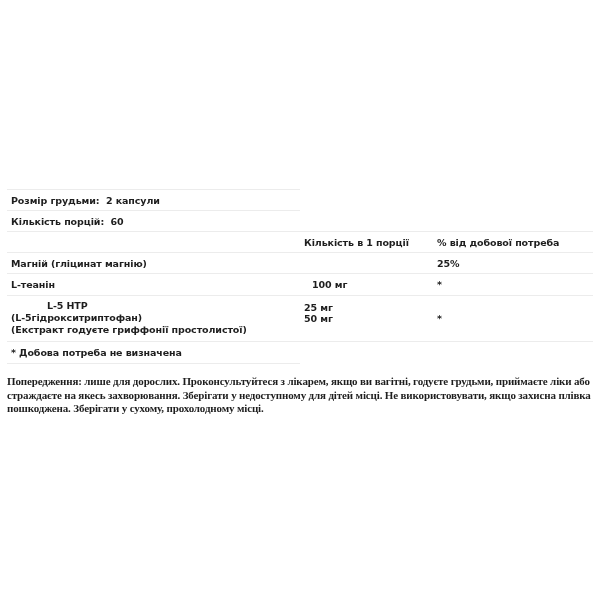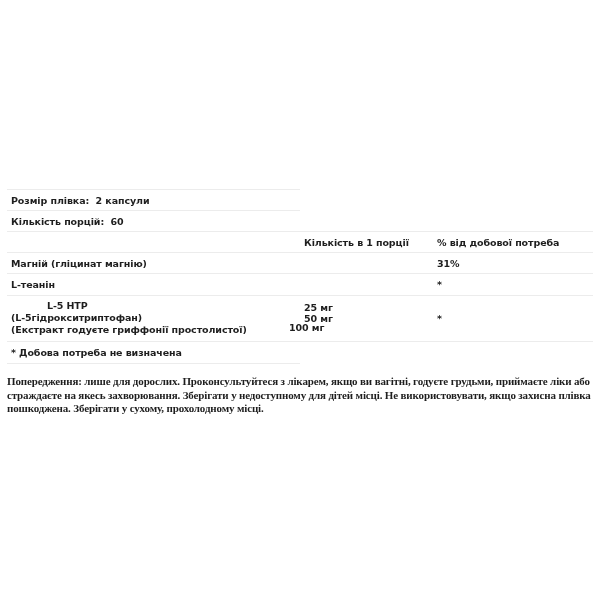--- a/index.html
+++ b/index.html
@@ -10,44 +10,44 @@
     .txt { position: absolute; font-size: 9.5px; font-weight: bold; white-space: nowrap; letter-spacing: -0.1px; }
     .hline { position: absolute; height: 1px; background: #ececec; }
     .warn { position: absolute; left: 7px; top: 375px; width: 585px; font-size: 11px; font-weight: bold; line-height: 13.5px; color: #1e1e1e; letter-spacing: -0.15px; font-family: Liberation Serif, serif; }
   </style>
 </head>
 <body>
 
 <div>
   <div class="hline" style="left:7px; top:189px; width:293px;"></div>
   <div class="txt" style="left:11px; top:195px;">
-    <span>Розмір плівка:</span>&nbsp;&nbsp;<span>2 капсули</span>
+    <span>Розмір грудьми:</span>&nbsp;&nbsp;<span>2 капсули</span>
   </div>
   <div class="hline" style="left:7px; top:210px; width:293px;"></div>
   <div class="txt" style="left:11px; top:216px;">
     <span>Кількість порцій:</span>&nbsp;&nbsp;<span>60</span>
   </div>
   <div class="hline" style="left:7px; top:231px; width:586px;"></div>
 </div>
 
 <div>
   <div class="txt" style="left:304px; top:237px;">Кількість в 1 порції</div>
   <div class="txt" style="left:437px; top:237px;">% від добової потреба</div>
   <div class="hline" style="left:7px; top:252px; width:586px;"></div>
 
   <div>
     <div class="txt" style="left:11px; top:258px;">Магній (гліцинат магнію)</div>
     <div class="txt" style="left:304px; top:258px;margin-top:44px;">25 мг</div>
-    <div class="txt" style="left:437px; top:258px;">31%</div>
+    <div class="txt" style="left:437px; top:258px;">25%</div>
   </div>
   <div class="hline" style="left:7px; top:273px; width:586px;"></div>
 
   <div>
     <div class="txt" style="left:11px; top:279px;">L-теанін</div>
-    <div class="txt" style="left:289px; top:279px;margin-top:43px;">100 мг</div>
+    <div class="txt" style="left:312px; top:279px;">100 мг</div>
     <div class="txt" style="left:437px; top:279px;">*</div>
   </div>
   <div class="hline" style="left:7px; top:295px; width:586px;"></div>
 
   <div>
     <div class="txt" style="left:11px; top:300px;margin-left:36px;">L-5 HTP</div>
     <div class="txt" style="left:11px; top:312px;">(L-5гідрокситриптофан)</div>
     <div class="txt" style="left:11px; top:324px;">(Екстракт годуєте гриффонії простолистої)</div>
     <div class="txt" style="left:304px; top:313px;">50 мг</div>
     <div class="txt" style="left:437px; top:313px;">*</div>

